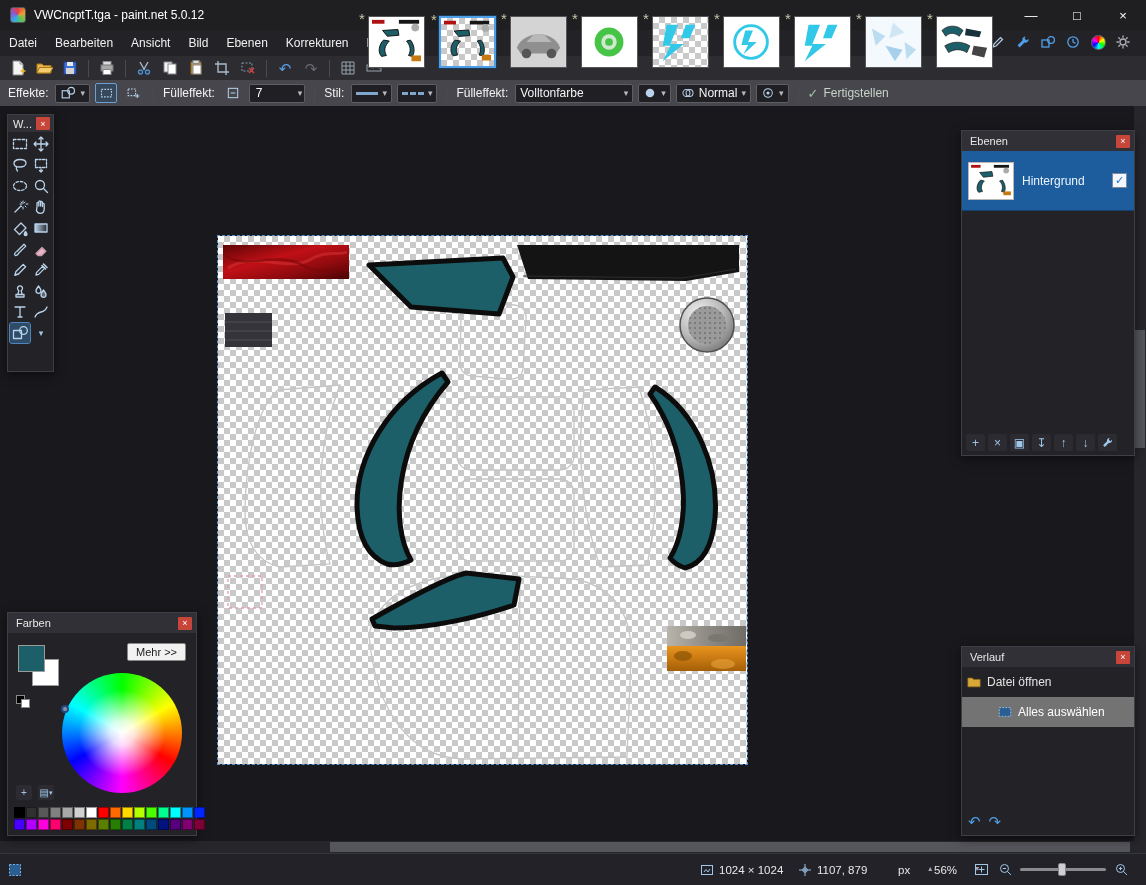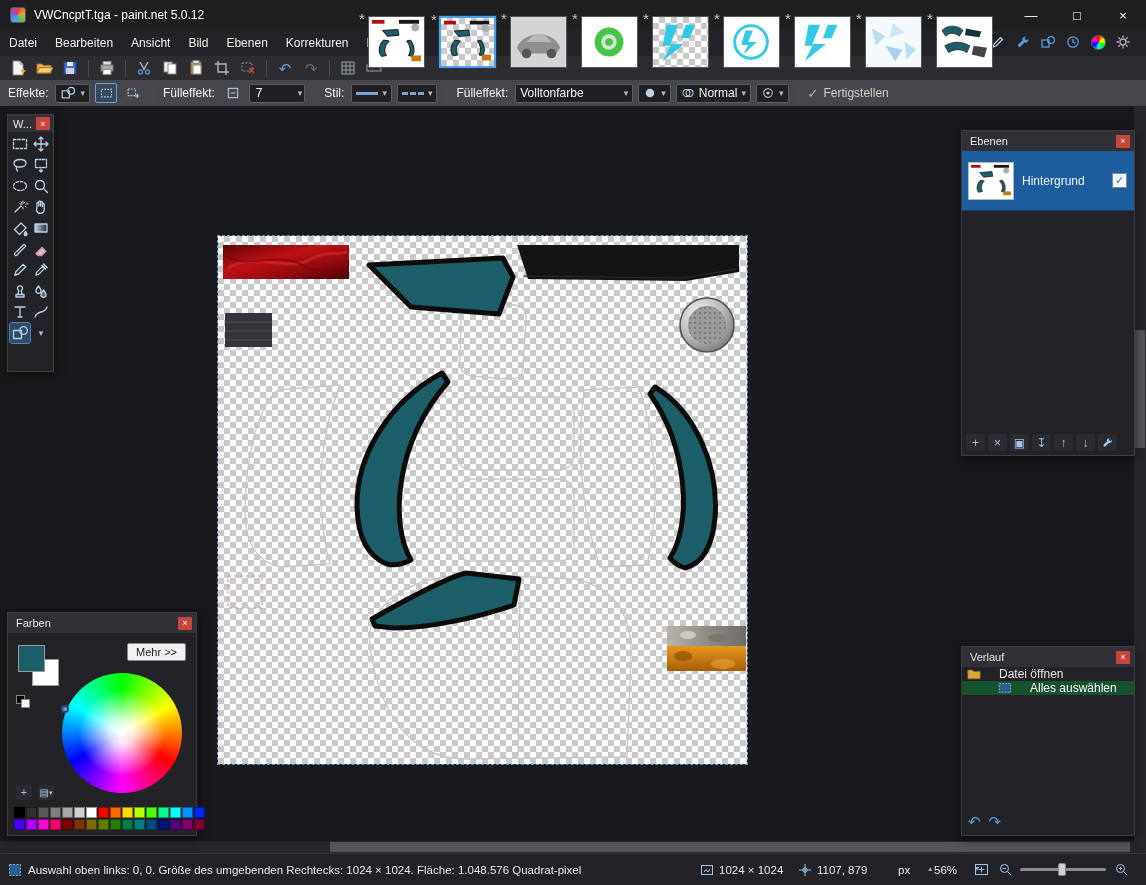--- a/index.html
+++ b/index.html
@@ -71,22 +71,22 @@
   
   .layers-panel { left:961px; top:130px; width:174px; height:326px; }
   .layer-row { display:flex; align-items:center; gap:8px; height:60px; background:#1d5d9e; border-bottom:1px solid #15406b; padding:0 6px; position:relative; }
   .layer-thumb { width:46px; height:38px; background:#fff; border:1px solid #b8b8b8; }
   .layer-name { color:#eaf4ff; }
   .layer-check { position:absolute; right:7px; width:15px; height:15px; background:#f4f8fc; border:1px solid #7a8a9a; color:#1a6fd4; font-size:11px; display:flex; align-items:center; justify-content:center; }
   .layer-btns { position:absolute; left:4px; bottom:4px; display:flex; gap:3px; }
   .layer-btn { width:19px; height:17px; display:flex; align-items:center; justify-content:center; color:#9fc6e8; font-size:12px; border-radius:2px; background:#2b2b31; }
   
   .history-panel { left:961px; top:646px; width:174px; height:190px; }
-  .hist-item { display:flex; align-items:center; gap:18px; height:14px; padding:0 5px; color:#e4e4e4; }
-  .hist-item.selected { background:#14532d; color:#fff;padding-left:36px; }
+  .hist-item { display:flex; align-items:center; gap:6px; height:30px; padding:0 5px; color:#e4e4e4; }
+  .hist-item.selected { background:#737373; color:#fff;padding-left:36px; }
   .hist-bottom { position:absolute; left:6px; bottom:4px; display:flex; gap:8px; }
   .hist-arrow { color:#4f9fe8; font-size:15px; }
   
   .colors-panel { left:7px; top:612px; width:190px; height:224px; }
   .swatch-primary { position:absolute; left:10px; top:32px; width:27px; height:27px; border:1px solid #9a9a9a; z-index:3; }
   .swatch-secondary { position:absolute; left:24px; top:46px; width:27px; height:27px; background:#fff; border:1px solid #9a9a9a; z-index:2; }
   .swatch-reset { position:absolute; left:8px; top:82px; width:16px; height:14px; z-index:2; }
   .swatch-reset .b { position:absolute; left:0; top:0; width:9px; height:9px; background:#000; border:1px solid #888; }
   .swatch-reset .w { position:absolute; left:5px; top:4px; width:9px; height:9px; background:#fff; border:1px solid #888; }
   .more-btn { position:absolute; right:10px; top:30px; background:#f2f2f2; color:#1a1a1a; border:1px solid #888; border-radius:2px; padding:2px 8px; font-size:11px; }
@@ -727,21 +727,20 @@
       <div class="sw" style="background: rgb(127, 0, 55);"></div>
     </div>
 </div>
 
 <div class="statusbar">
   <span class="sb-icon">
     <svg width="14" height="14" viewBox="0 0 14 14">
         <rect x="1.5" y="1.5" width="11" height="11" fill="#2a5f94" stroke="#7fb2e0" stroke-dasharray="2 1.5"></rect>
       </svg>
   </span>
-  <span>Auswahl oben links: 0, 0. Größe des umgebenden Rechtecks: 1024 × 1024. Fläche: 1.048.576 Quadrat-pixel</span>
 
   <div class="sb-group" style="left:700px;">
     <svg width="14" height="14" viewBox="0 0 14 14">
         <rect x="1.5" y="2.5" width="11" height="9" fill="none" stroke="#9fc6e8"></rect>
         <path d="M4 9l2-2.5L8 9l2-3" stroke="#9fc6e8" fill="none"></path>
       </svg>
     <span>1024 × 1024</span>
   </div>
   <div class="sb-group" style="left:798px;">
     <svg width="14" height="14" viewBox="0 0 14 14">

